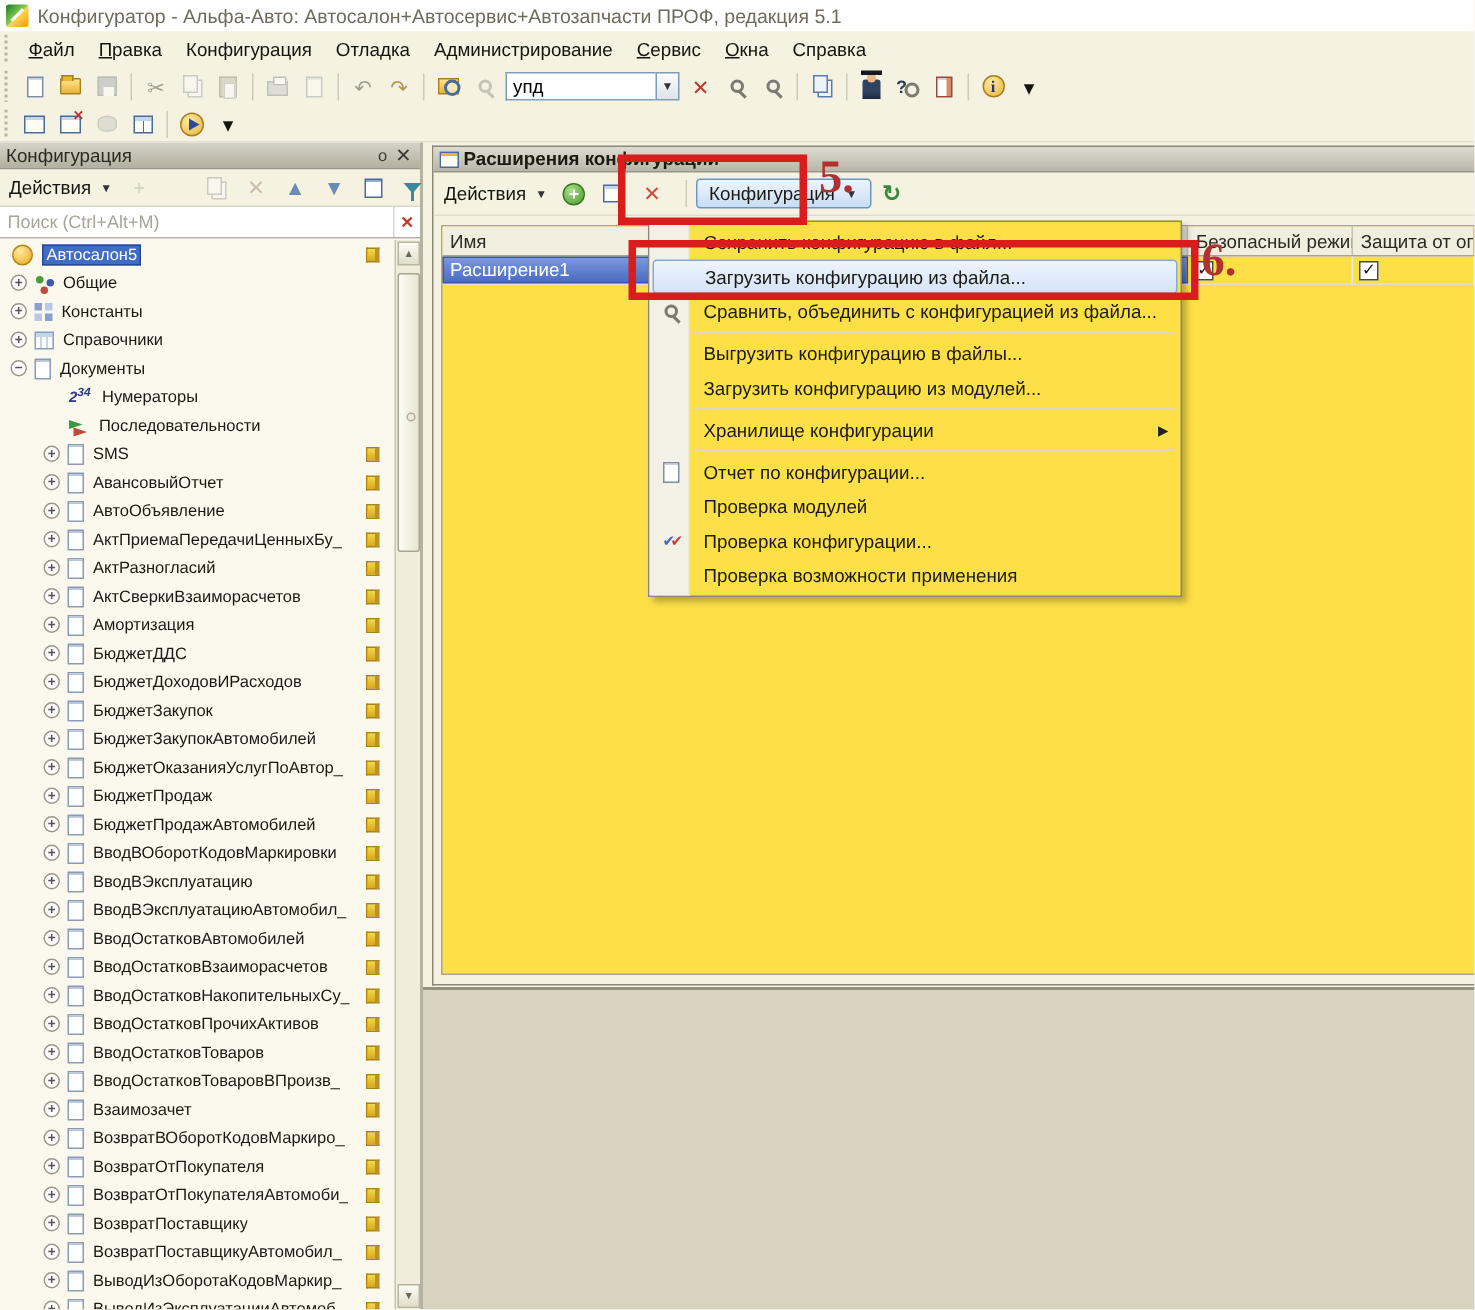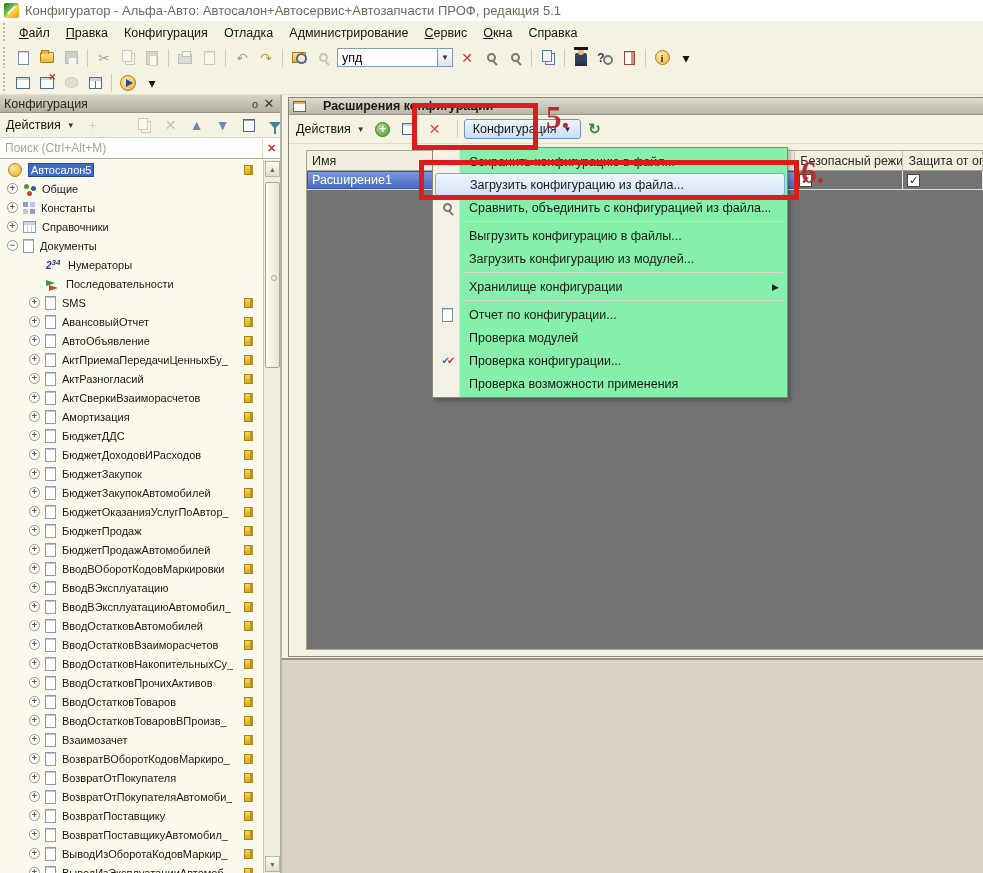--- a/index.html
+++ b/index.html
@@ -103,35 +103,35 @@
 .sb-arrow{position:absolute;left:1px;width:15px;height:16px;background:linear-gradient(#fdfcf4,#e0ddc8);border:1px solid #b8b5a4;display:flex;align-items:center;justify-content:center;font-size:7px;color:#6a675a;}
 .sb-up{top:1px;}
 .sb-down{bottom:1px;}
 .sb-thumb{position:absolute;left:1px;top:22px;height:186px;width:15px;background:linear-gradient(90deg,#fdfcf4,#e8e5d0);border:1px solid #a8a594;border-radius:2px;}
 .sb-thumb:after{content:"";position:absolute;left:5px;top:50%;width:4px;height:4px;border-radius:50%;border:1px solid #b0ad9c;}
 
 
 .mdi-strip{position:absolute;left:282px;top:95px;width:701px;height:563px;background:#f5f2e2;}
 .mdi-lower{position:absolute;left:282px;top:658px;width:701px;height:215px;background:#d7d3c0;border-top:2px solid #94917f;}
 .mdi-window{position:absolute;left:288px;top:97px;width:695px;height:560px;background:#f5f2e2;border:1px solid #8a8778;border-right:none;}
-.mdi-titlebar{height:17px;background:linear-gradient(#dedbd0,#b9b6a9);display:flex;align-items:center;padding:0 4px;gap:17px;border-bottom:1px solid #98958a;}
+.mdi-titlebar{height:17px;background:linear-gradient(#dedbd0,#b9b6a9);display:flex;align-items:center;padding:0 4px;gap:3px;border-bottom:1px solid #98958a;}
 .mdi-title{font-weight:bold;font-size:12.5px;color:#1a1a12;}
 .mdi-icon{width:13px;height:11px;background:#fdfdf6;border:1px solid #4a6a9a;box-shadow:inset 0 3px 0 -1px #e8b43c;}
 .mdi-toolbar{height:29px;display:flex;align-items:center;padding-left:5px;gap:2px;border-bottom:1px solid #e0ddcc;}
 .config-btn{display:flex;align-items:center;gap:5px;padding:2px 8px;background:linear-gradient(#eef5fd,#c9ddf3);border:1px solid #6b96c8;border-radius:3px;color:#1a1a12;}
-.mdi-content{position:absolute;left:5px;top:52px;right:0;bottom:6px;background:#737373;border:1px solid #a8a595;border-right:none;margin-left:12px;}
+.mdi-content{position:absolute;left:5px;top:52px;right:0;bottom:6px;background:#fde047;border:1px solid #a8a595;border-right:none;}
 .grid-header{display:flex;height:20px;background:#f1eee0;border-bottom:1px solid #a8a596;}
 .grid-hcell{padding:3px 5px;border-right:1px solid #c6c3b2;color:#2a2a22;overflow:hidden;white-space:nowrap;}
 .grid-row{display:flex;height:19px;border-bottom:1px solid #e2dfd2;}
 .grid-cell{padding:2px 4px;border-right:1px solid #eceadf;overflow:hidden;white-space:nowrap;display:flex;align-items:center;}
 .cell-sel{background:linear-gradient(#7b97dd,#4a6cc2);color:#fff;border:1px solid #3a57a8;}
 .checkbox{width:13px;height:13px;background:#fff;border:1px solid #4a4a42;display:flex;align-items:center;justify-content:center;font-size:11px;color:#1a1a1a;line-height:1;}
 
 
-.dropdown{position:absolute;left:432px;top:147px;width:356px;background:#86efac;border:1px solid #8a8778;box-shadow:3px 3px 4px rgba(0,0,0,.25);z-index:50;padding:2px 0;}
+.dropdown{position:absolute;left:432px;top:147px;width:356px;background:#fde047;border:1px solid #8a8778;box-shadow:3px 3px 4px rgba(0,0,0,.25);z-index:50;padding:2px 0;}
 .dropdown:before{content:"";position:absolute;left:0;top:0;bottom:0;width:26px;background:#f3f1e6;border-right:1px solid #e2dfd0;}
 .dd-item{position:relative;height:23px;display:flex;align-items:center;padding-left:36px;padding-right:10px;color:#1a1a12;}
 .dd-item .dd-icon{position:absolute;left:5px;width:18px;display:flex;justify-content:center;}
 .dd-item.hl{background:linear-gradient(#eef4fd,#d3e3f8);border:1px solid #86a8dc;border-radius:3px;margin:0 2px;padding-left:34px;height:23px;}
 .dd-sep{height:1px;background:#ddd9c8;margin:2px 4px 2px 30px;}
 .dd-sub{position:absolute;right:8px;font-size:9px;color:#222;}
 .mi-checks{font-size:10px;letter-spacing:-3px;}
 .mi-checks .c1{color:#3a6cc0;}
 .mi-checks .c2{color:#c03a3a;}
 

